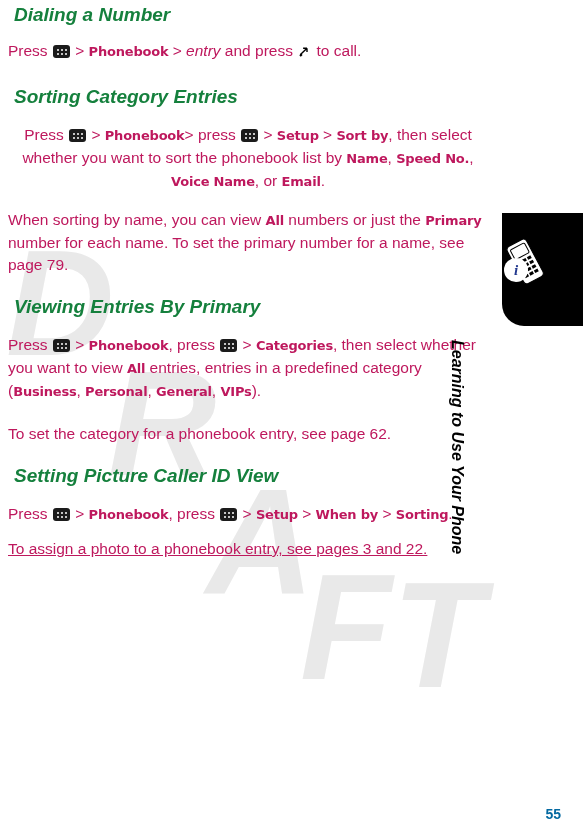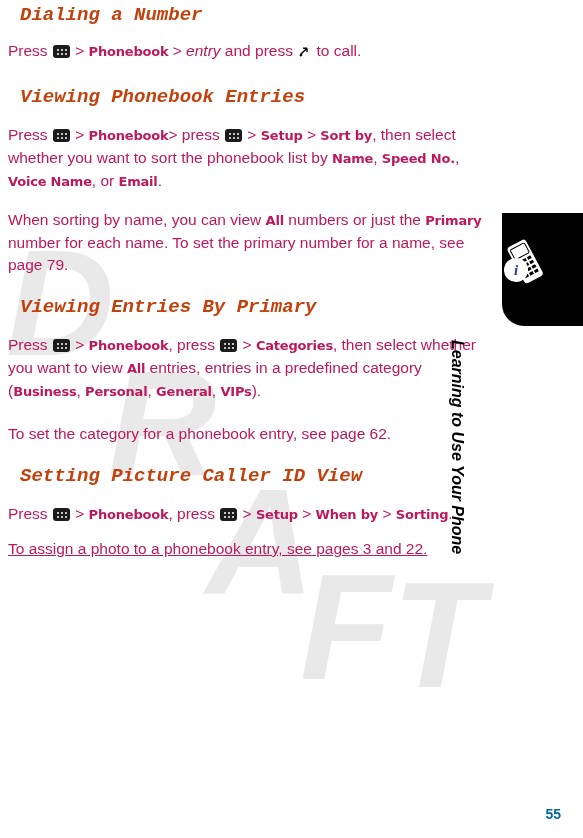--- a/index.html
+++ b/index.html
@@ -48,25 +48,24 @@
     left: 8px;
     top: 0;
     width: 480px;
     z-index: 2;
   }
 
   h2.sec {
     font-size: 19px;
     font-style: italic;
     font-weight: bold;
-    margin: 12px;
+    margin: 6px;
     padding: 0;
     letter-spacing: 0px;
-    color: #c2410c;
-    font-family: Liberation Mono, monospace;
+    color: #15803d;
   }
 
   p.body {
     font-size: 15.5px;
     line-height: 22px;
     margin: 0;
     color: #be185d;
   }
 
   .kw {
@@ -186,22 +185,22 @@
 <div class="content">
 
   <h2 class="sec" style="margin-top:4px;">Dialing a Number</h2>
   <p class="body" style="margin-top:14px;">
     <span>Press </span><span class="menukey"><i></i><i></i><i></i><i></i><i></i><i></i></span><span> &gt; </span><span class="kw">Phonebook</span><span> &gt; </span><span class="ital">entry</span><span> and press </span><span class="sendkey"><svg width="13" height="13" viewBox="0 0 13 13">
           <path d="M2.2 9.8 L9 3.2 M9 3.2 L5.1 3.2 M9 3.2 L9 6.9" stroke="#000" stroke-width="1.4" fill="none"></path>
           <path d="M1.4 10.4 L3.2 8.6 L4.6 10.0 L2.8 11.8 Z" fill="#000"></path>
         </svg></span><span> to call.</span>
   </p>
 
-  <h2 class="sec" style="margin-top:22px;">Viewing Phonebook Entries</h2>
-  <p class="body" style="margin-top:16px;">
+  <h2 class="sec" style="margin-top:22px;">Sorting Category Entries</h2>
+  <p class="body" style="margin-top:16px;text-align:center;">
     <span>Press </span><span class="menukey"><i></i><i></i><i></i><i></i><i></i><i></i></span><span>  &gt; </span><span class="kw">Phonebook</span><span>&gt; press </span><span class="menukey"><i></i><i></i><i></i><i></i><i></i><i></i></span><span>  &gt; </span><span class="kw">Setup</span><span> &gt; </span><span class="kw">Sort by</span><span>, then select whether you want to sort the phonebook list by </span><span class="kw">Name</span><span>, </span><span class="kw">Speed No.</span><span>, </span><span class="kw">Voice Name</span><span>, or </span><span class="kw">Email</span><span>.</span>
   </p>
 
   <p class="body" style="margin-top:16px;">
     <span>When sorting by name, you can view </span><span class="kw">All</span><span> numbers or just the </span><span class="kw">Primary</span><span> number for each name. To set the primary number for a name, see page 79.</span>
   </p>
 
   <h2 class="sec" style="margin-top:20px;">Viewing Entries By Primary</h2>
   <p class="body" style="margin-top:16px;">
     <span>Press </span><span class="menukey"><i></i><i></i><i></i><i></i><i></i><i></i></span><span> &gt; </span><span class="kw">Phonebook</span><span>, press </span><span class="menukey"><i></i><i></i><i></i><i></i><i></i><i></i></span><span> &gt; </span><span class="kw">Categories</span><span>, then select whether you want to view </span><span class="kw">All</span><span> entries, entries in a predefined category (</span><span class="kw">Business</span><span>, </span><span class="kw">Personal</span><span>, </span><span class="kw">General</span><span>, </span><span class="kw">VIPs</span><span>).</span>

